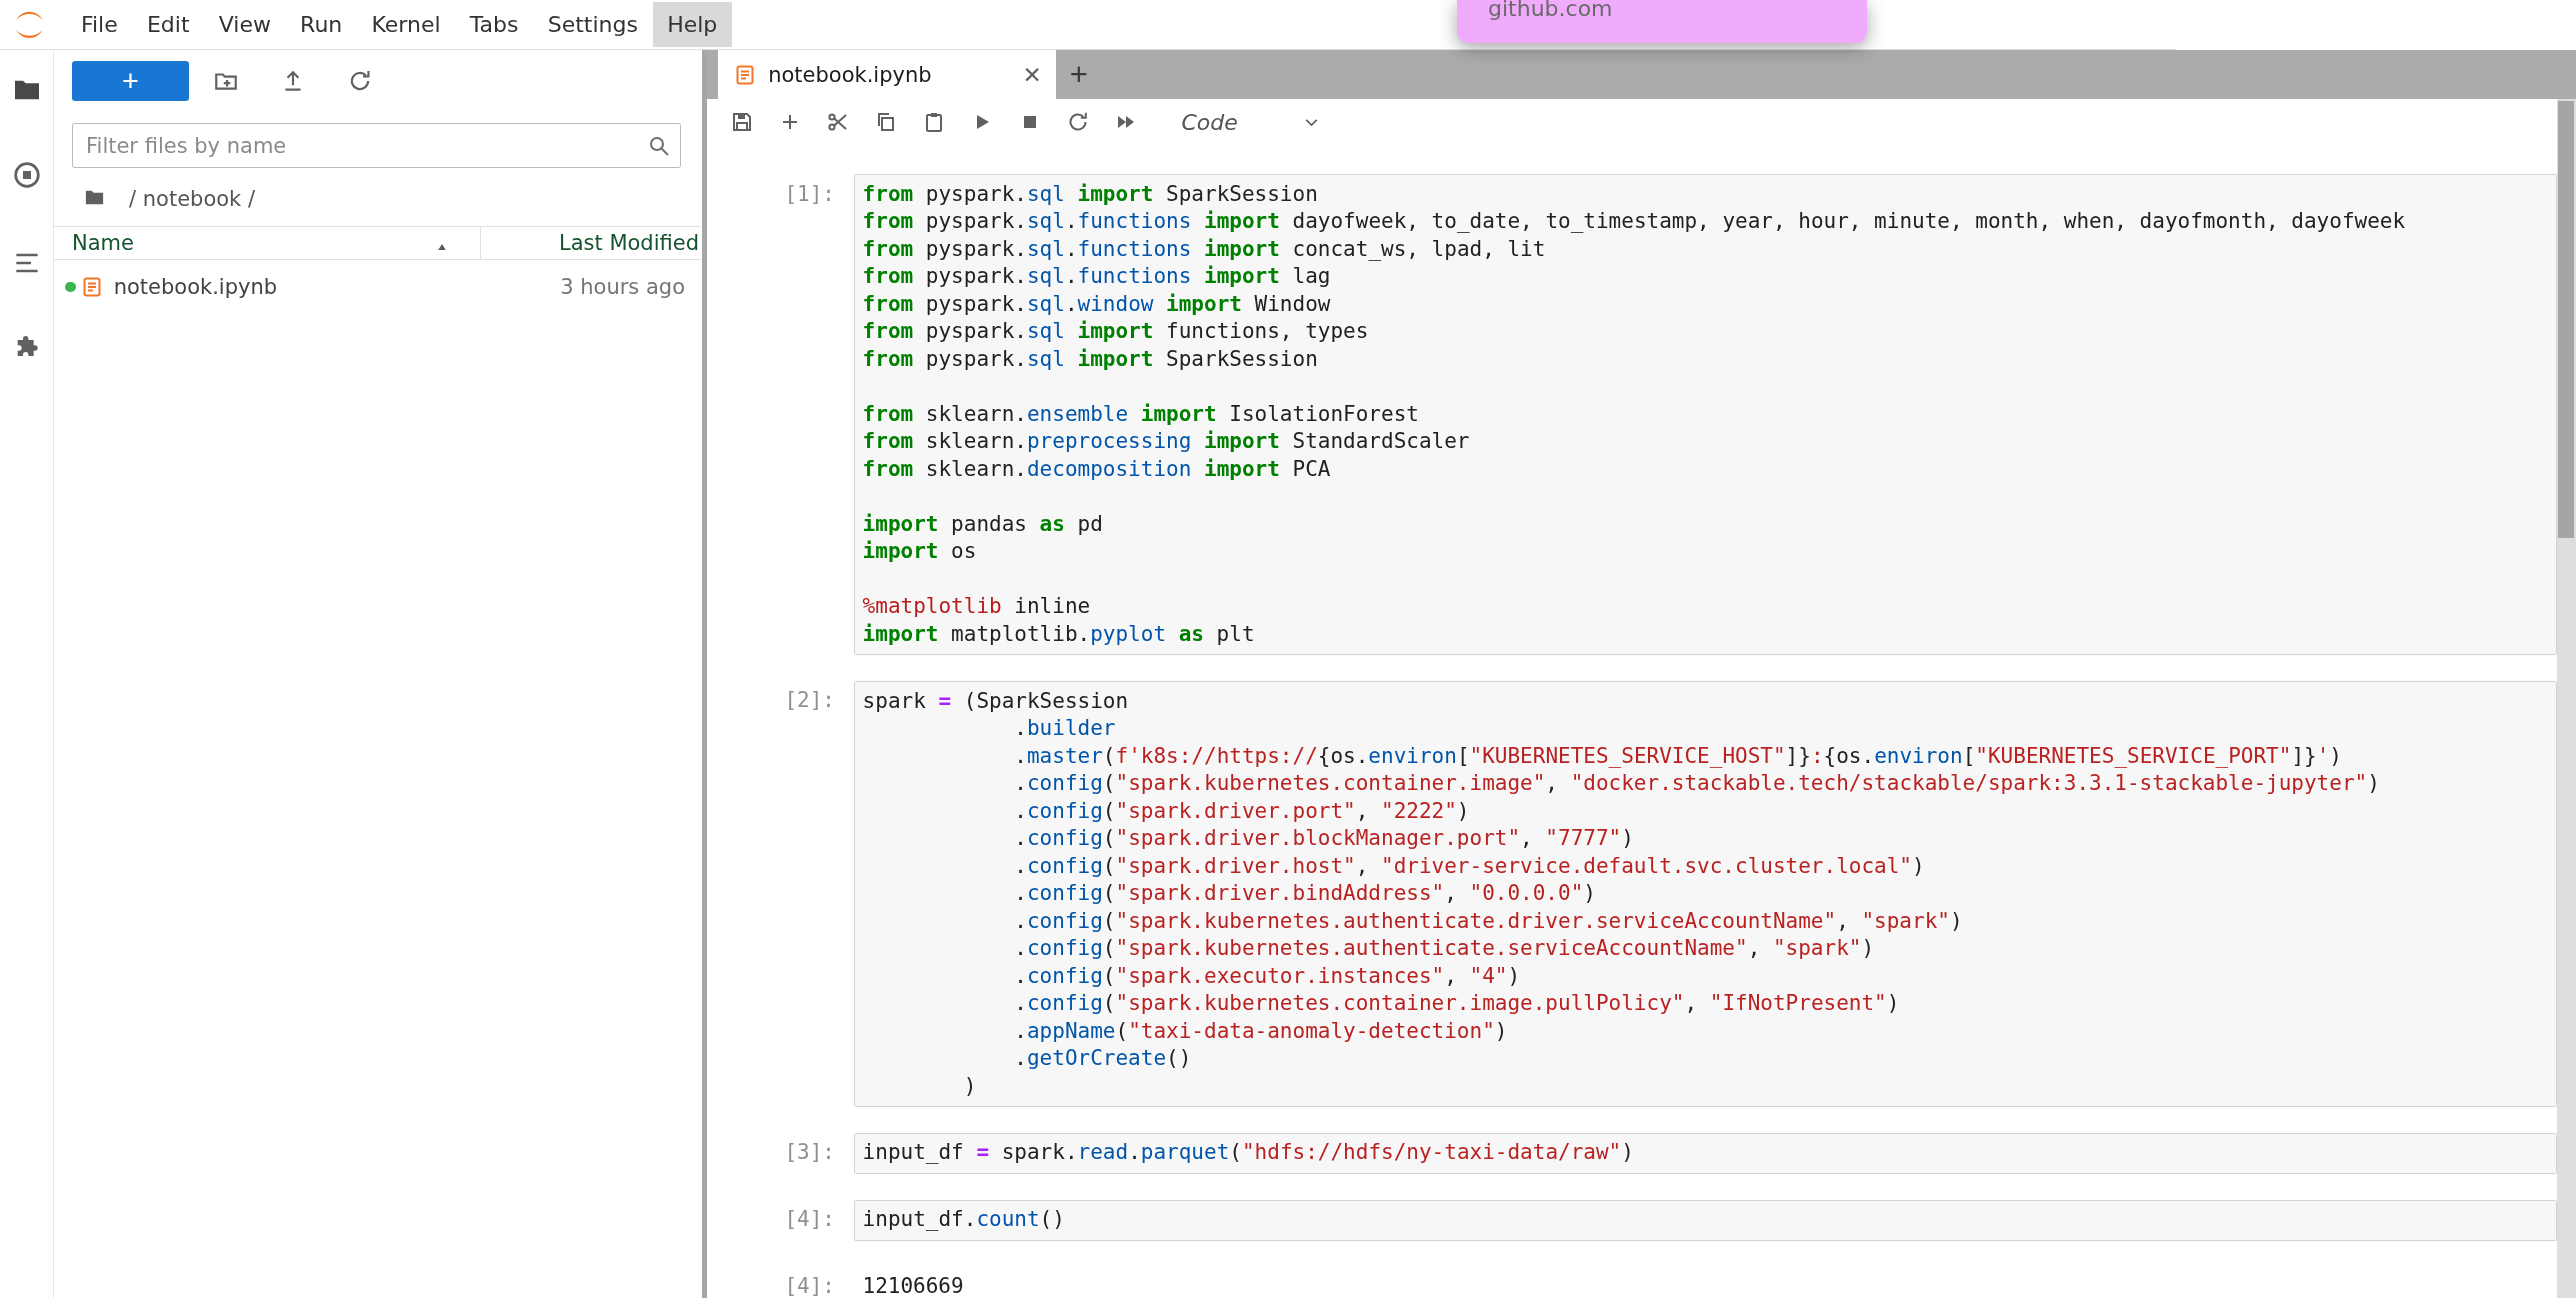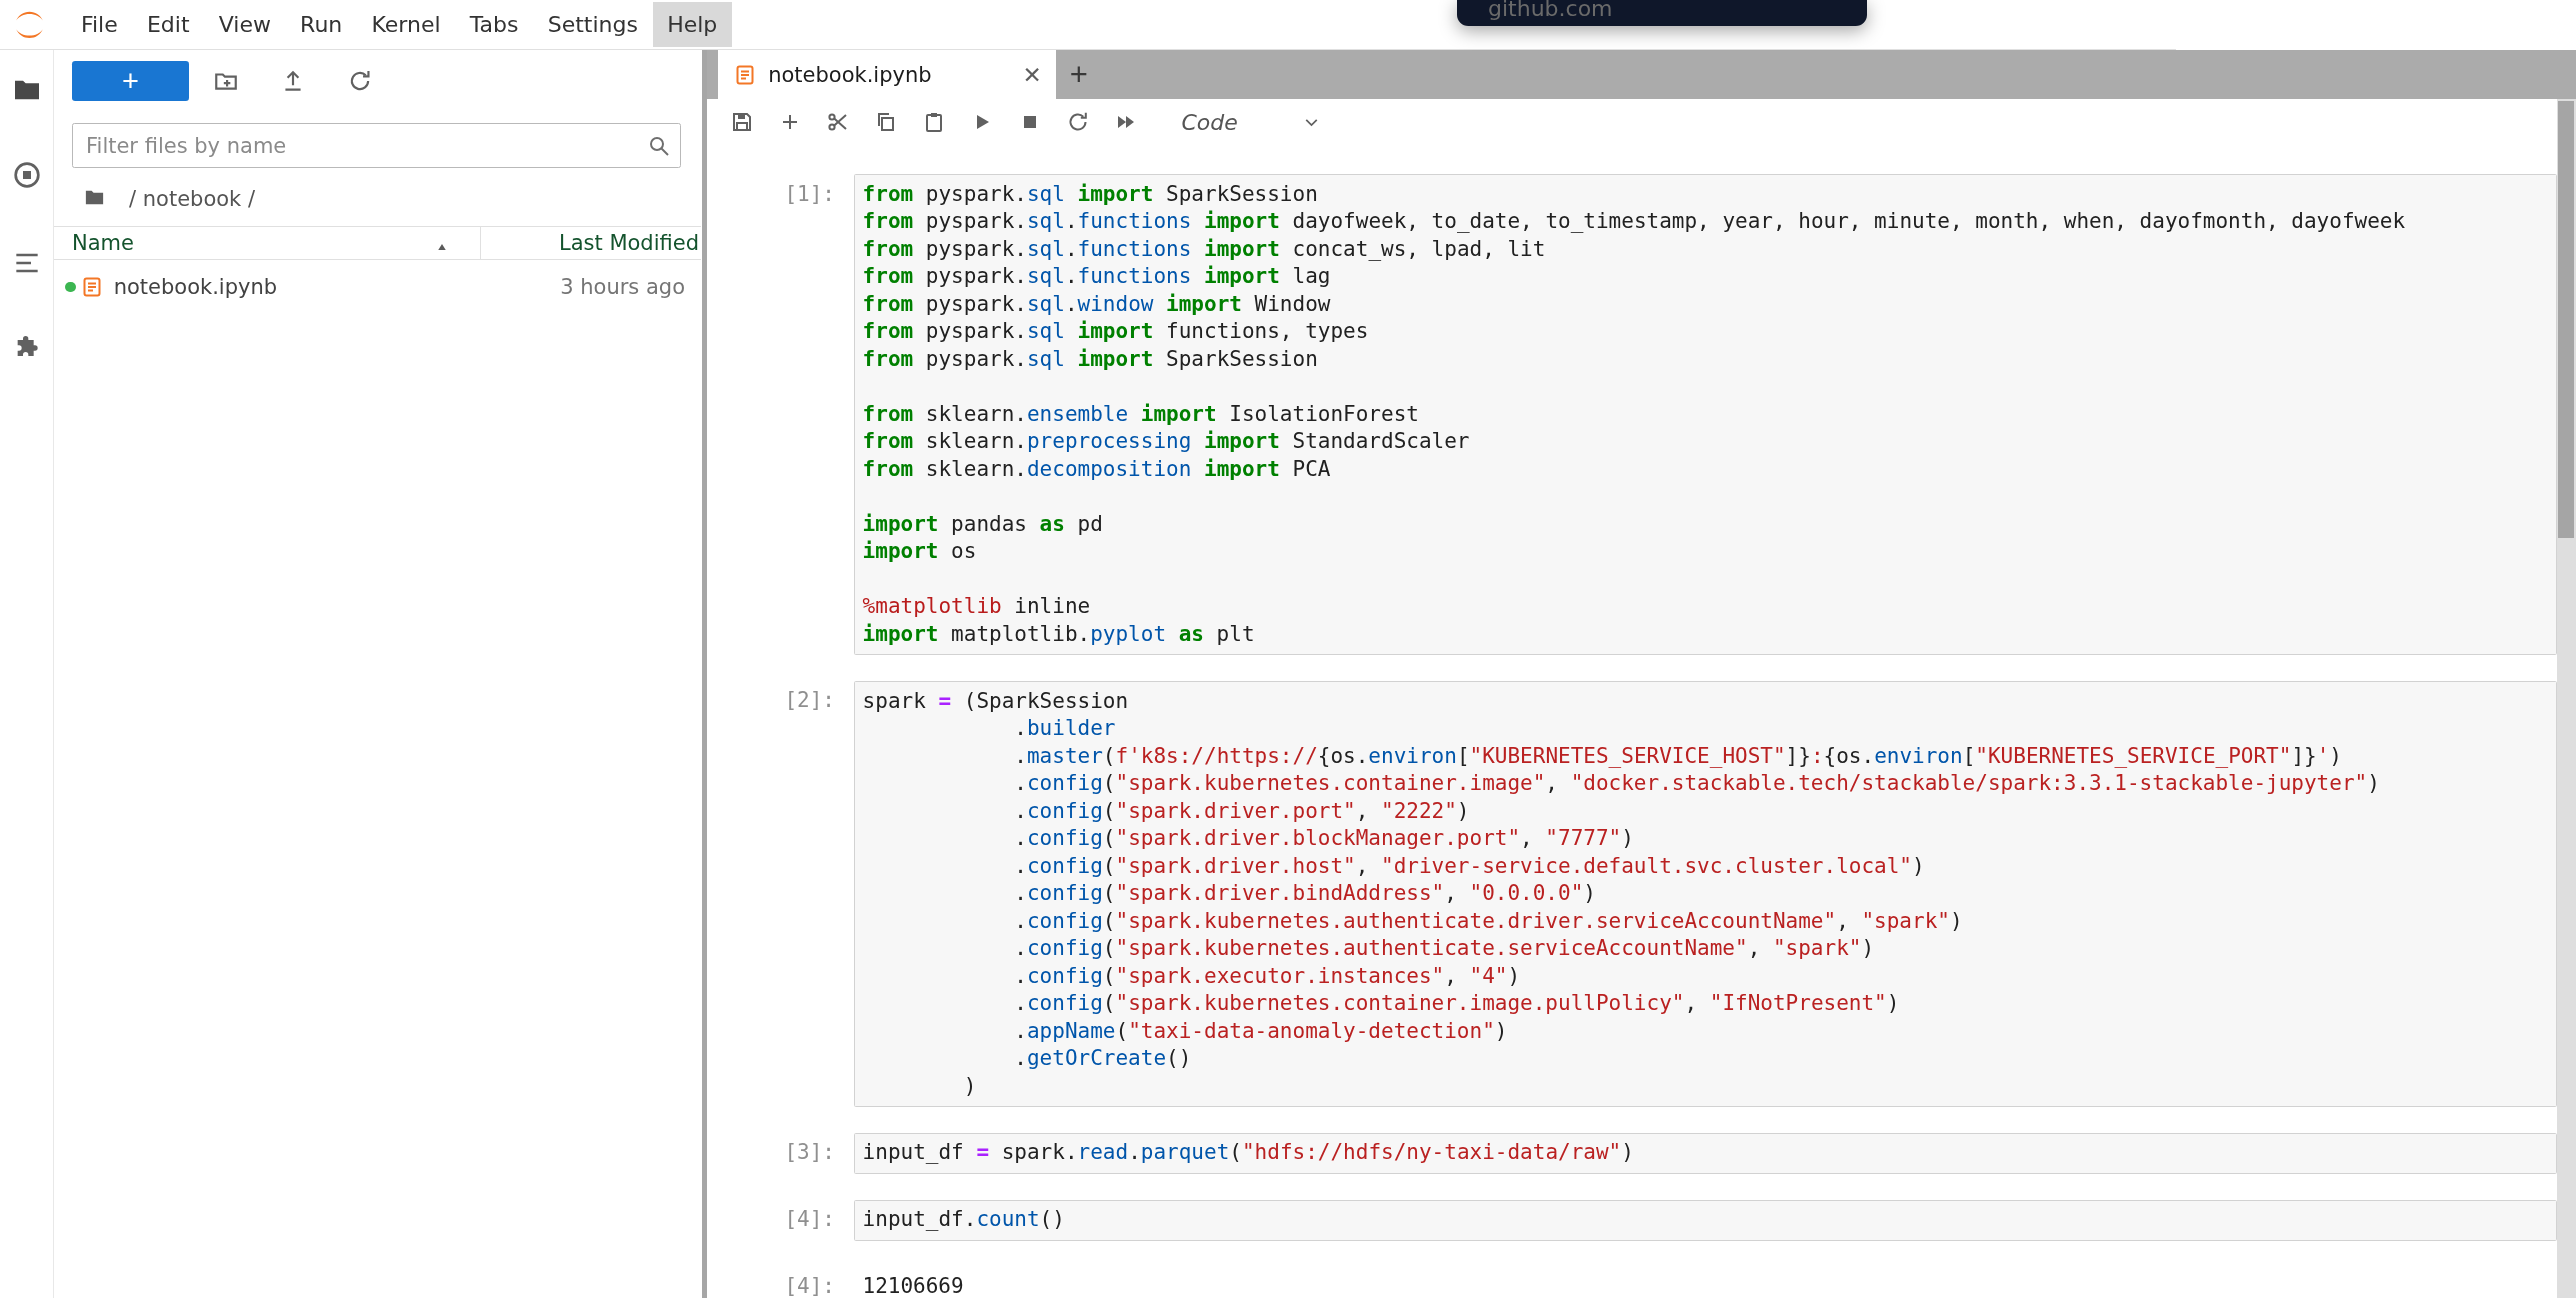--- a/index.html
+++ b/index.html
@@ -8,21 +8,21 @@
   .root { position:relative; width:2576px; height:1299px; }
 
   
   .menubar { position:absolute; top:0; left:0; width:2176px; height:50px; background:#fff;
     border-bottom:0.8px solid #e0e0e0; display:flex; align-items:center; padding-left:11.3px; z-index:5; }
   .logo { width:37px; height:37px; margin-right:18px; display:flex; align-items:center; }
   .menu-item { height:45px; display:flex; align-items:center; padding:0 14.6px; font-size:22px; color:#333; cursor:default; }
   .menu-item.active { background:#d9d9d9; }
 
   
-  .popup { position:absolute; left:1457px; top:0; width:410px; height:26px; background:#0f172a;
+  .popup { position:absolute; left:1457px; top:0; width:410px; height:43px; background:#f0abfc;
     border-radius:0 0 11.3px 11.3px; box-shadow:0 4.9px 18px rgba(0,0,0,0.35); z-index:20; overflow:hidden; }
   .popup .popup-text { position:absolute; left:31px; top:-4px; font-size:22px; color:#6a6a6a; }
 
   
   .activitybar { position:absolute; left:0; top:50px; bottom:0; width:54px; background:#fff;
     border-right:0.8px solid #e8e8e8; }
   .act-icon { position:absolute; left:10.5px; width:32px; height:32px; }
   .act-icon svg { width:32px; height:32px; }
 
   

